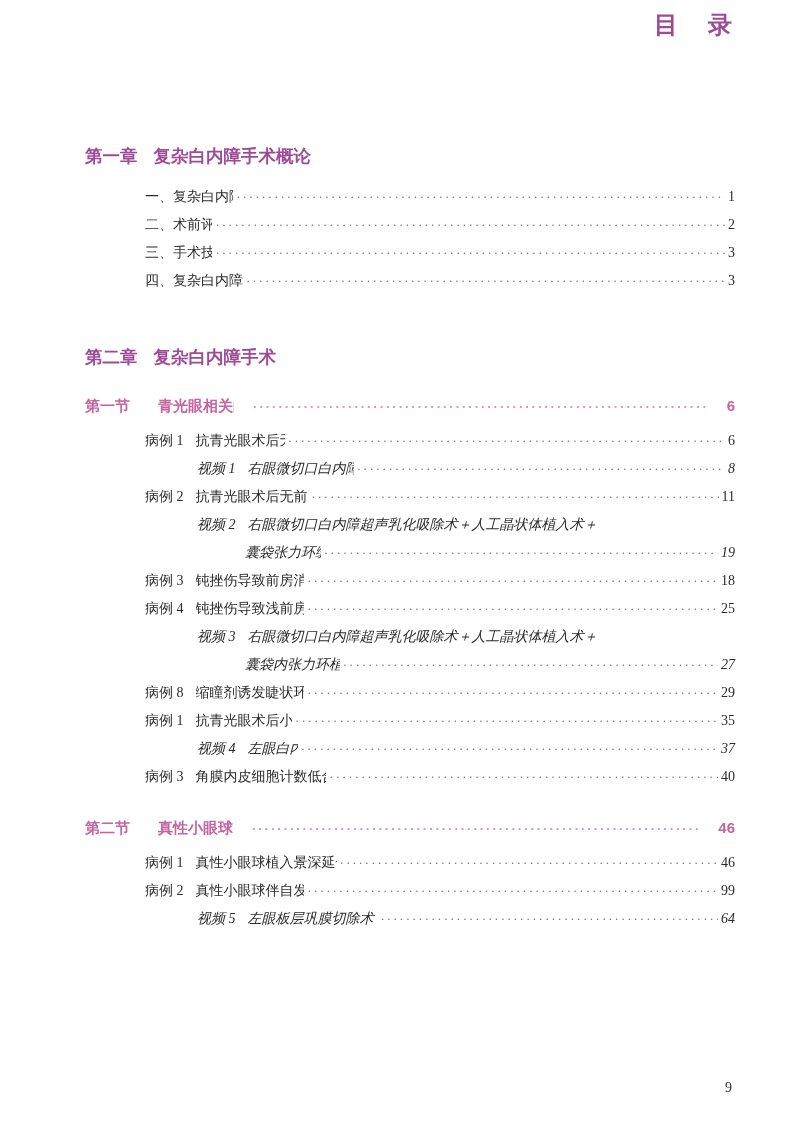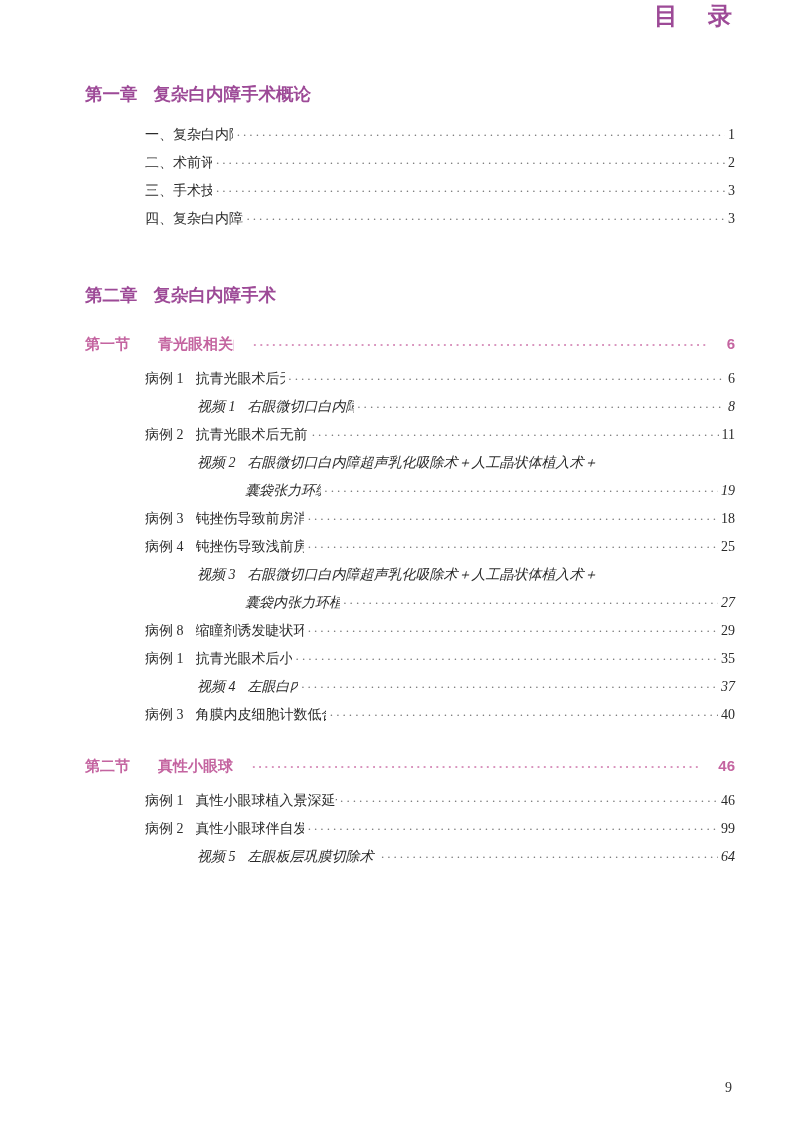--- a/index.html
+++ b/index.html
@@ -8,28 +8,28 @@
   .page {
     width:800px; height:1146px; margin:0 auto; position:relative;
     background:#ffffff; overflow:hidden;
     padding:0 65px 0 85px;
     font-family:"Liberation Serif","DejaVu Serif",serif;
     color:#2b2b2b;
   }
   .doc-title {
     text-align:right;
     font-family:"Liberation Sans","DejaVu Sans",sans-serif;
-    font-size:24px; font-weight:bold; color:#9d4a97; letter-spacing:3px;
+    font-size:24px; font-weight:bold; color:#9d4a97; letter-spacing:3px;margin-top:9px;
   }
   .chapter-heading {
     font-family:"Liberation Sans","DejaVu Sans",sans-serif;
     font-size:17.5px; font-weight:bold; color:#9d4a97; line-height:24px;
   }
   .chapter-heading .ch-label { margin-right:16px; }
-  .chapter-1 { margin-top:50px; }
+  .chapter-1 { margin-top:103px; }
   .chapter-2 { margin-top:50px; }
   .entries { margin-top:15px; }
   .line {
     display:flex; align-items:baseline;
     font-size:14px; line-height:28px;
   }
   .lvl-item { margin-left:60px; }
   .case { margin-left:60px; }
   .video { margin-left:112px; font-style:italic; }
   .cont { margin-left:160px; font-style:italic; }

